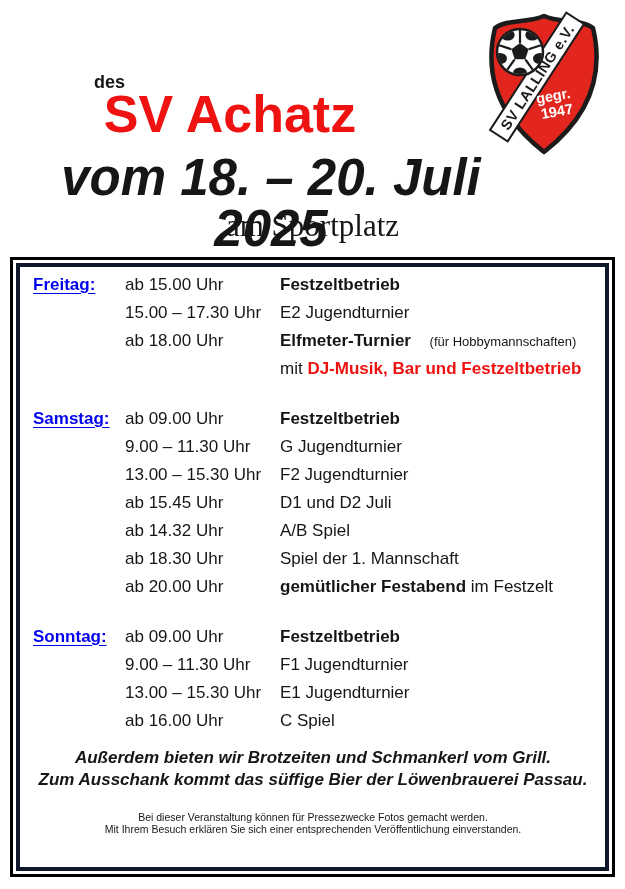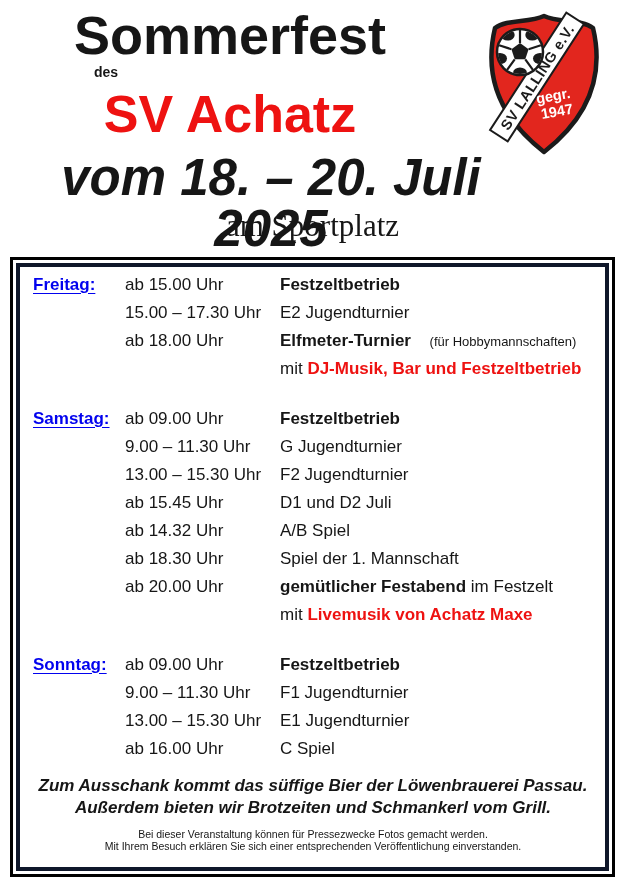--- a/index.html
+++ b/index.html
@@ -2,21 +2,21 @@
 <html style="--text_red: #ee1211; --day_blue: #0202ee; --logo_red: #e2261e; --ink: #161616;"><head>
 <meta charset="utf-8">
 <style>
   html,body{margin:0;padding:0;background:#fff;}
   .page{position:relative;width:625px;height:889px;background:#ffffff;overflow:hidden;
         font-family:"Liberation Sans","DejaVu Sans",sans-serif;color:#161616;}
 
   
   .title{position:absolute;top:8px;left:0;width:460px;text-align:center;
          font-size:54px;font-weight:bold;line-height:1;}
-  .des{position:absolute;top:64px;left:94px;font-size:14px;font-weight:bold;}
+  .des{position:absolute;top:72px;left:94px;font-size:18px;font-weight:bold;}
   .club{position:absolute;top:88px;left:0;width:460px;text-align:center;
         font-size:52px;font-weight:bold;line-height:1;color:var(--text_red,#ee1211);}
   .dateline{position:absolute;top:152px;left:0;width:542px;text-align:center;
             font-size:51px;font-weight:bold;font-style:italic;line-height:1;}
   .location{position:absolute;top:208px;left:0;width:625px;text-align:center;
             font-size:31px;font-family:"Liberation Serif","DejaVu Serif",serif;}
   .logo{position:absolute;top:12px;right:14px;width:134px;height:143px;}
   .logo svg{width:100%;height:100%;overflow:visible;}
 
   
@@ -29,28 +29,27 @@
   .day + .day{margin-top:22px;}
   .day-label{color:var(--day_blue,#0202ee);font-weight:bold;
              text-decoration:underline;text-underline-offset:3px;}
   .sb{font-weight:bold;}
   .ss{font-size:13px;margin-left:15px;}
   .sr{color:var(--text_red,#ee1211);font-weight:bold;}
 
   
   .foot-strong{margin-top:12px;text-align:center;font-size:17px;
                font-weight:bold;font-style:italic;line-height:22px;}
-  .fineprint{margin-top:9px;text-align:center;font-size:10.5px;line-height:12px;}
+  .fineprint{margin-top:20px;text-align:center;font-size:10.5px;line-height:12px;}
 </style>
 </head>
 <body>
 
 <div class="page">
 
-  <div class="title">Sommerfest</div>
   <div class="des">des</div>
   <div class="club">SV Achatz</div>
   <div class="dateline">vom 18. – 20. Juli 2025</div>
   <div class="location">am Sportplatz</div>
 
   <div class="logo">
     <svg viewBox="0 0 134 143" xmlns="http://www.w3.org/2000/svg">
       <path d="M67 4 C52 11 30 7 18 16 C8 58 18 102 67 140 C116 102 126 58 116 16 C104 7 82 11 67 4 Z" fill="var(--logo_red,#e2261e)" stroke="#1b1b1b" stroke-width="4.5" stroke-linejoin="round"></path>
       <g transform="translate(60 65) rotate(-57)">
         <rect x="-70" y="-10.5" width="140" height="21" fill="#ffffff" stroke="#1b1b1b" stroke-width="2"></rect>
@@ -133,25 +132,20 @@
         <div class="row">
           <span></span>
           <span>ab 18.30 Uhr</span>
           <span><span>Spiel der 1. Mannschaft</span></span>
         </div>
         <div class="row">
           <span></span>
           <span>ab 20.00 Uhr</span>
           <span><span class="sb">gemütlicher Festabend</span><span> im Festzelt</span></span>
         </div>
-        <div class="row">
-          <span></span>
-          <span></span>
-          <span><span>mit </span><span class="sr">Livemusik von Achatz Maxe</span></span>
-        </div>
       </section>
 
       <section class="day">
         <div class="row">
           <span class="day-label">Sonntag:</span>
           <span>ab 09.00 Uhr</span>
           <span><span class="sb">Festzeltbetrieb</span></span>
         </div>
         <div class="row">
           <span></span>
@@ -164,22 +158,22 @@
           <span><span>E1 Jugendturnier</span></span>
         </div>
         <div class="row">
           <span></span>
           <span>ab 16.00 Uhr</span>
           <span><span>C Spiel</span></span>
         </div>
       </section>
 
       <div class="foot-strong">
+        <div>Außerdem bieten wir Brotzeiten und Schmankerl vom Grill.</div>
         <div>Zum Ausschank kommt das süffige Bier der Löwenbrauerei Passau.</div>
-        <div>Außerdem bieten wir Brotzeiten und Schmankerl vom Grill.</div>
       </div>
       <div class="fineprint">
         <div>Bei dieser Veranstaltung können für Pressezwecke Fotos gemacht werden.</div>
         <div>Mit Ihrem Besuch erklären Sie sich einer entsprechenden Veröffentlichung einverstanden.</div>
       </div>
 
     </div>
   </div>
 </div>
 

